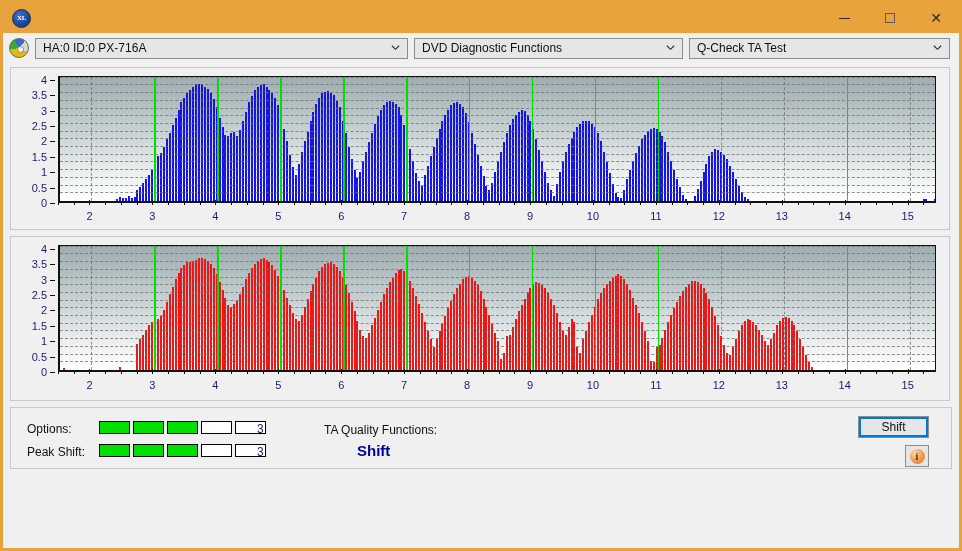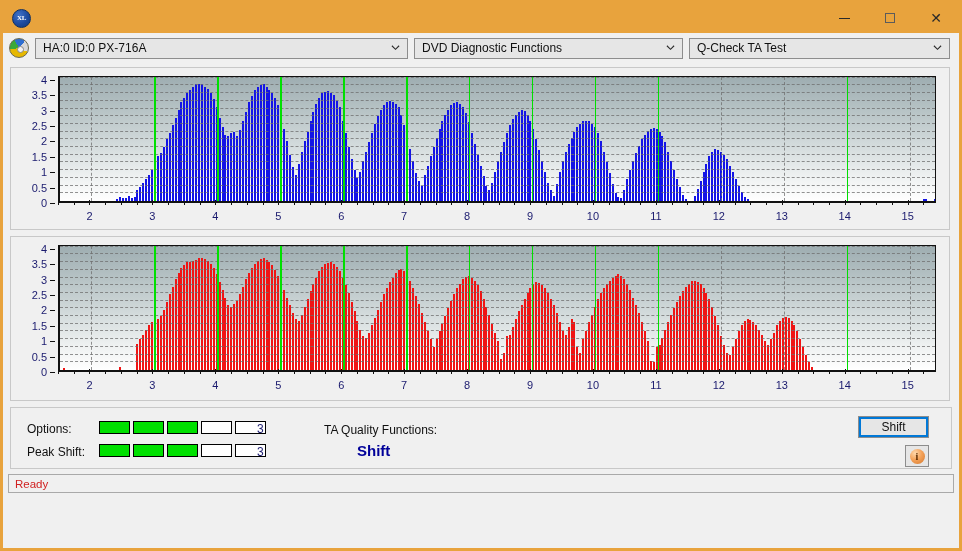--- a/index.html
+++ b/index.html
@@ -981,16 +981,13 @@
 
     <div class="ta-label">TA Quality Functions:</div>
     <div class="ta-value">Shift</div>
 
     <div class="start-btn">Shift</div>
     <div class="info-btn">
       <span class="info-ball">i</span>
     </div>
   </div>
 
-  <div class="statusbar">
-    <span class="status-text">Ready</span>
-  </div>
 </div>
 
 </body></html>

